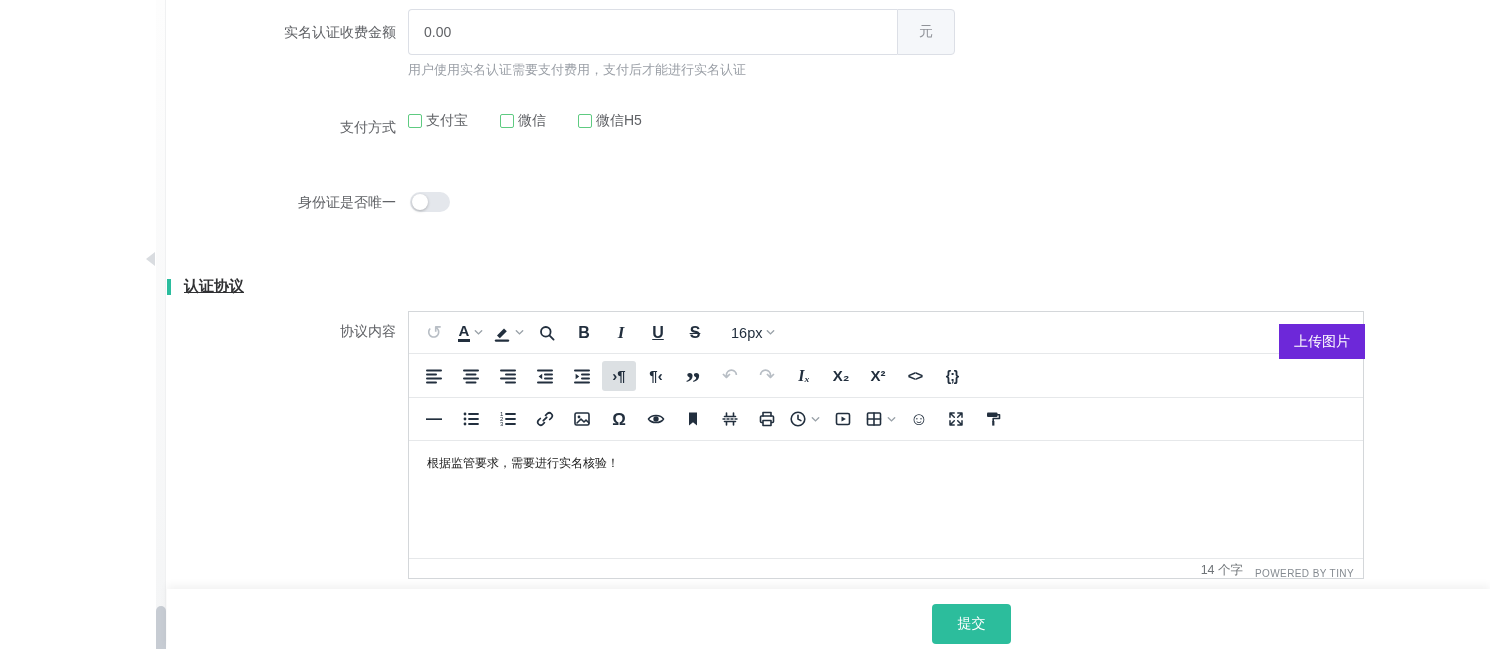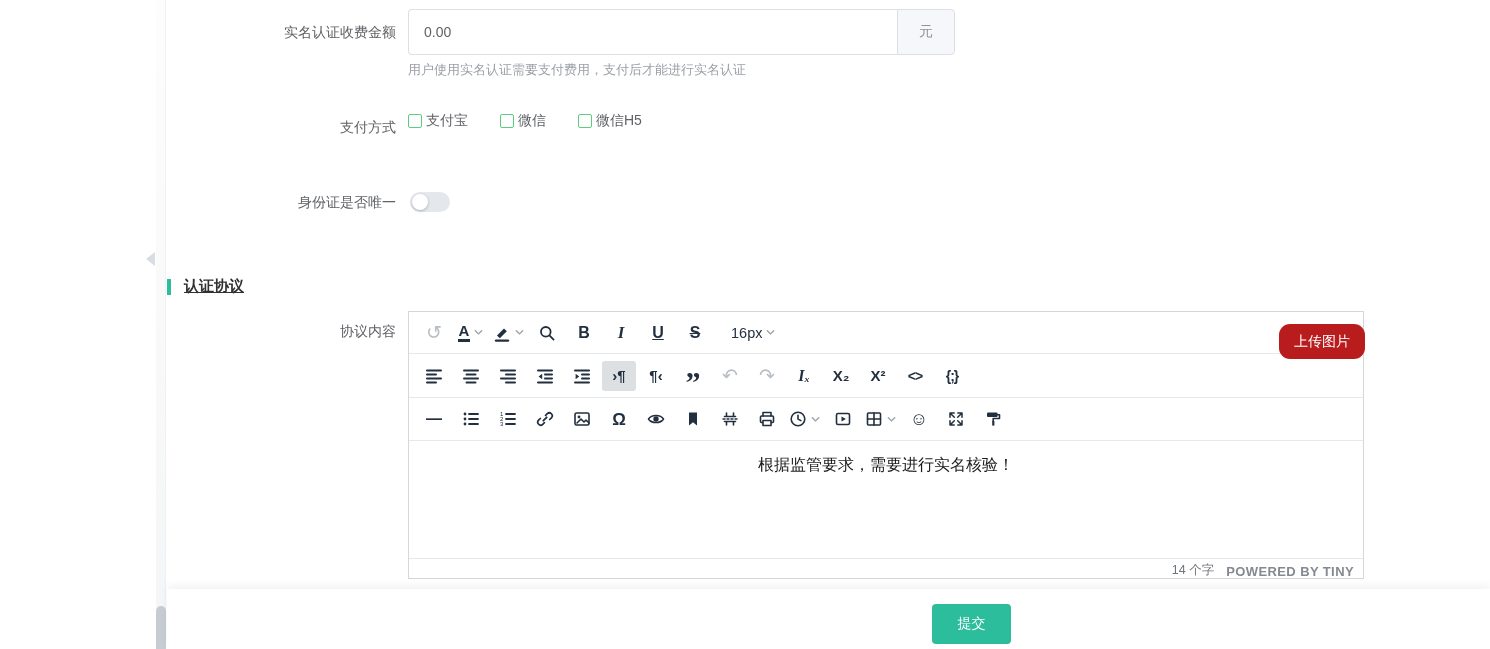--- a/index.html
+++ b/index.html
@@ -72,28 +72,28 @@
   .g-rmformat { font-style:italic; font-family:"Liberation Serif",serif; font-weight:700; font-size:16px; }
   .g-codeglyph { font-weight:700; font-size:14px; letter-spacing:-1px; }
   .g-hr { font-weight:700; }
   .g-omega { font-size:17px; font-weight:600; }
   .g-emoji { font-size:18px; }
   .g-sub, .g-sup { font-weight:700; font-size:15px; }
   .fontsize-btn { width:128px; margin-left:6px; justify-content:flex-start; padding:0 10px; }
   .fontsize-text { font-size:14.5px; color:#222f3e; }
 
   .upload-btn { position:absolute; right:-2px; top:12px; width:86px; height:35px;
-    background:#b91c1c; color:#fff; border:none; border-radius:11px; font-size:14px;
+    background:#6d28d9; color:#fff; border:none; border-radius:0; font-size:14px;
     cursor:pointer; font-family:inherit; z-index:3; }
 
-  .editor-body { height:117px; padding:14px 18px; font-size:16px; color:#1a1a1a; cursor:text;text-align:center; }
+  .editor-body { height:117px; padding:14px 18px; font-size:12px; color:#1a1a1a; cursor:text; }
   .editor-status { height:21px; border-top:1px solid #e6e8ea; display:flex; align-items:flex-end;
     justify-content:flex-end; gap:12px; padding:0 9px; }
   .word-count { font-size:12.5px; color:#6f7478; }
-  .branding { font-size:13px; color:#848a90; letter-spacing:.4px;font-weight:bold; }
+  .branding { font-size:10px; color:#848a90; letter-spacing:.4px; }
 
   
   .footer { position:absolute; left:167px; top:589px; width:1323px; height:60px; background:#fff;
     box-shadow:0 -4px 8px rgba(0,0,0,.05); }
   .submit-btn { position:absolute; left:765px; top:15px; width:79px; height:40px;
     background:#2cbd9c; color:#fff; border:none; border-radius:4px; font-size:14px;
     cursor:pointer; font-family:inherit; }
 </style>
 </head>
 <body>

